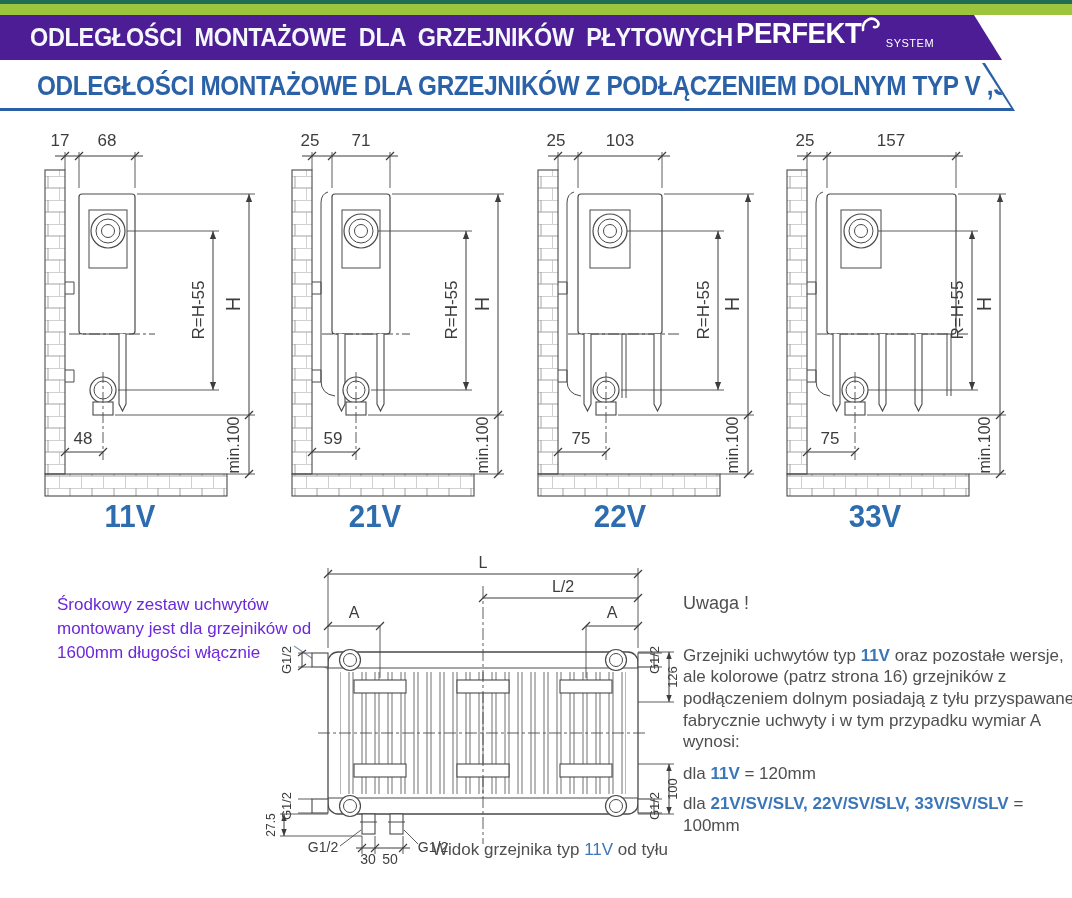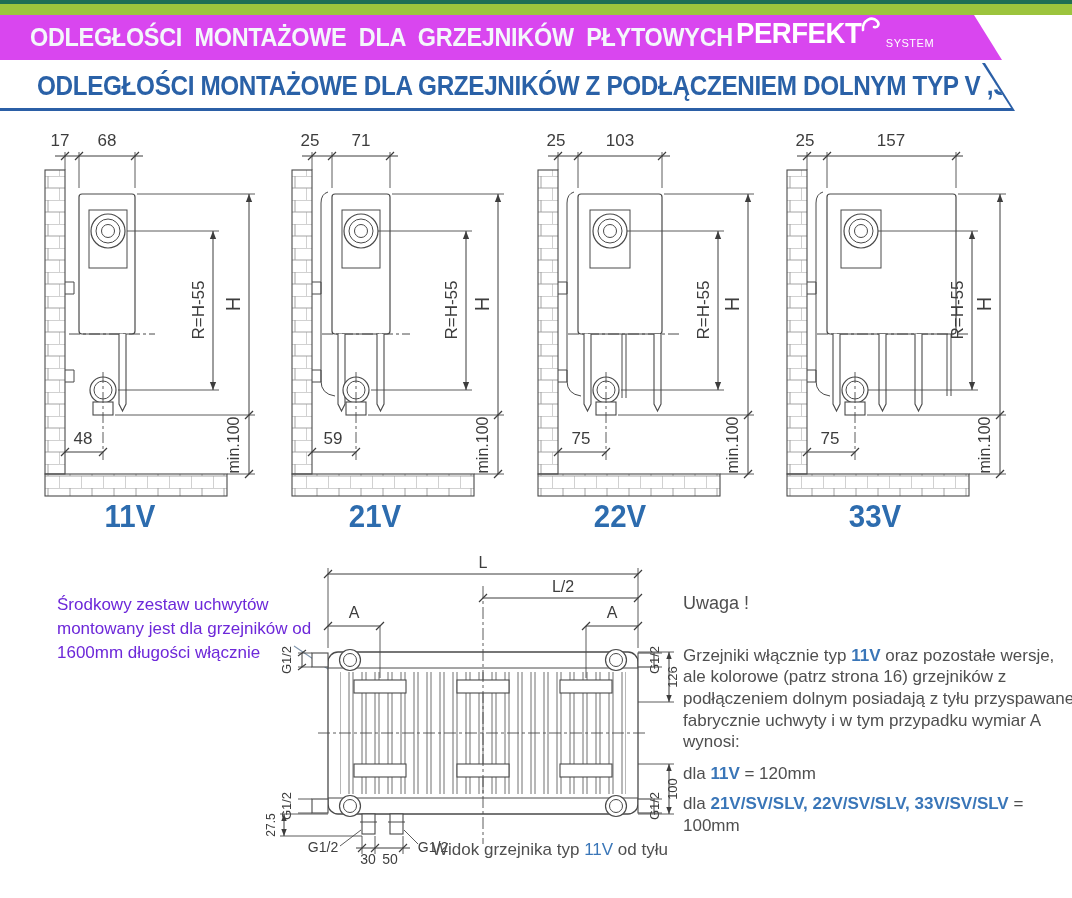--- a/index.html
+++ b/index.html
@@ -5,21 +5,21 @@
   html,body{margin:0;padding:0;background:#e8e8e8;}
   *{box-sizing:border-box;}
   #page{position:relative;width:1072px;height:898px;background:#ffffff;overflow:hidden;
         font-family:"Liberation Sans",sans-serif;}
   svg{overflow:visible;display:block;}
   svg text{font-family:"Liberation Sans",sans-serif;fill:#3d3d3d;}
 
   
   .teal-line{position:absolute;left:0;top:0;width:1072px;height:4px;background:#1f6e54;}
   .green-strip{position:absolute;left:0;top:4px;width:1072px;height:11px;background:#9cc43d;}
-  .banner{position:absolute;left:0;top:15px;width:1002px;height:45px;background:#d946ef;
+  .banner{position:absolute;left:0;top:15px;width:1002px;height:45px;background:#4c1d95;
           clip-path:polygon(0 0,calc(100% - 28px) 0,100% 100%,0 100%);}
   .banner-title{position:absolute;left:30px;top:0;height:45px;line-height:45px;color:#f4f7fb;
           font-size:26px;font-weight:700;letter-spacing:-.3px;word-spacing:7px;white-space:nowrap;
           transform:scaleX(.9);transform-origin:left center;}
   .logo{position:absolute;left:736px;top:0;height:36px;display:flex;align-items:center;color:#fff;}
   .logo-main{font-size:29px;font-weight:800;letter-spacing:-.5px;transform:scaleX(.95);transform-origin:left center;}
   .logo-sub{font-size:11px;font-weight:400;letter-spacing:.5px;margin-left:-2px;margin-top:20px;}
   .logo-swoosh{position:relative;top:-9px;left:-7px;}
 
   .subbanner-back{position:absolute;left:0;top:63px;width:1015px;height:48px;background:#2b5fa6;
@@ -353,18 +353,18 @@
     <line x1="72" y1="294" x2="93" y2="278" stroke="#4a4a4a" stroke-width=".9"></line>
     <text x="55" y="300" text-anchor="middle" font-size="14">G1/2</text>
     <line x1="150" y1="292" x2="136" y2="278" stroke="#4a4a4a" stroke-width=".9"></line>
     <text x="165" y="300" text-anchor="middle" font-size="14">G1/2</text>
   </svg>
 
   <div class="caption"><span>Widok grzejnika typ </span><span class="blue-t">11V</span><span> od tyłu</span></div>
 
   <div class="note-right">
     <p class="title">Uwaga !</p>
-    <p><span>Grzejniki włącznie typ </span><span class="bold-blue">11V</span><span> oraz pozostałe wersje, ale kolorowe (patrz strona 16) grzejników z podłączeniem dolnym posiadają z tyłu przyspawane fabrycznie uchwyty i w tym przypadku wymiar A wynosi:</span></p>
+    <p><span>Grzejniki uchwytów typ </span><span class="bold-blue">11V</span><span> oraz pozostałe wersje, ale kolorowe (patrz strona 16) grzejników z podłączeniem dolnym posiadają z tyłu przyspawane fabrycznie uchwyty i w tym przypadku wymiar A wynosi:</span></p>
     <p class="dla"><span>dla </span><span class="bold-blue">11V</span><span> = 120mm</span></p>
     <p class="dla"><span>dla </span><span class="bold-blue">21V/SV/SLV, 22V/SV/SLV, 33V/SV/SLV</span><span> = 100mm</span></p>
   </div>
 
 </div>
 
 </body></html>

